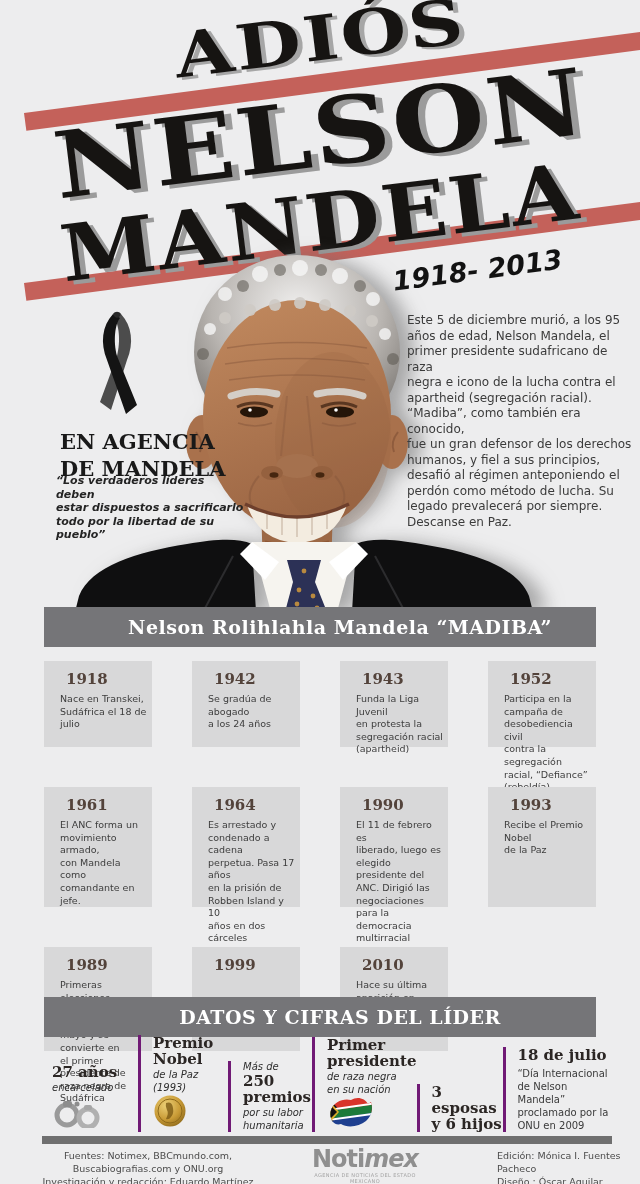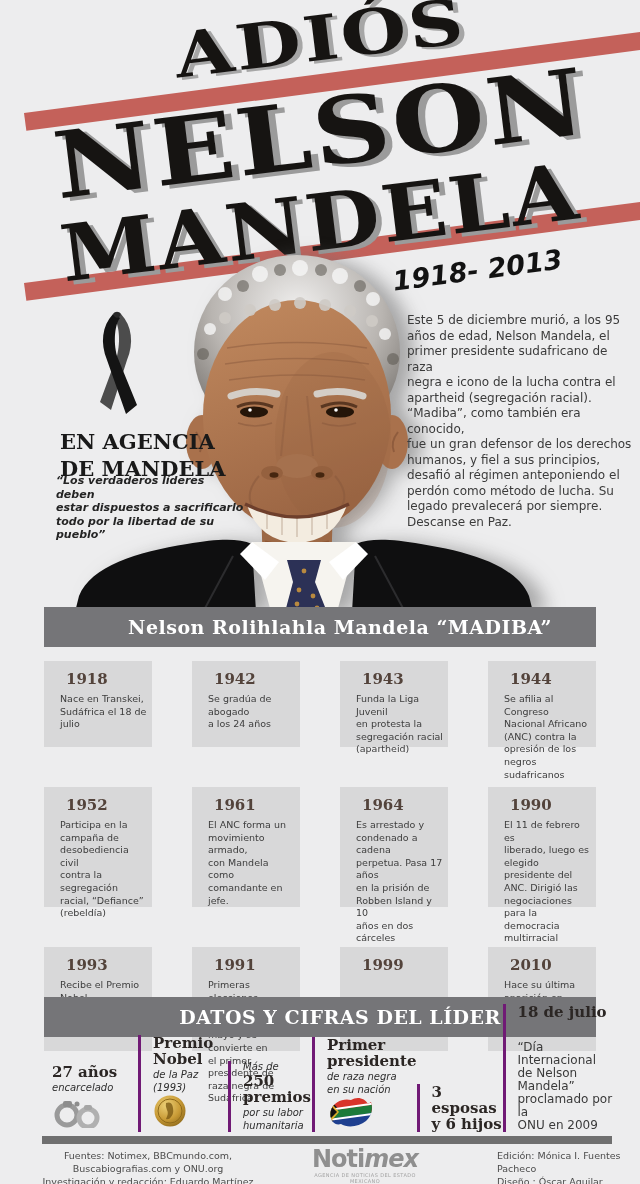--- a/index.html
+++ b/index.html
@@ -77,21 +77,21 @@
   .fact:first-child { padding-left:2px; }
   .fact + .fact { border-left:3px solid #701a75; }
   .f1{flex:0 0 88px;} .f2{flex:0 0 90px;} .f3{flex:0 0 84px;}
   .f4{flex:0 0 96px;} .f5{flex:0 0 86px;} .f6{flex:0 0 112px;}
   .fact-pre  { font-size:10px; font-style:italic; color:#2e2e2e; line-height:12px; white-space:pre-line; }
   .fact-bold {
     font-family:"DejaVu Serif","Liberation Serif",serif; font-weight:bold;
     font-size:15px; line-height:16px; color:#2b2624; white-space:pre-line;
   }
   .fact-sub  { font-size:10px; font-style:italic; color:#2e2e2e; line-height:12.5px; margin-top:2px; white-space:pre-line; }
-  .fact-desc { font-size:12px; color:#3a3a3a; line-height:13px; margin-top:21px; white-space:pre-line; }
+  .fact-desc { font-size:10px; color:#3a3a3a; line-height:13px; margin-top:4px; white-space:pre-line; }
   .fact-icon { margin-top:auto; }
   
   .rule { position:absolute; left:42px; top:1136px; width:570px; height:8px; background:#6f6f6f; }
   .foot-left {
     position:absolute; left:28px; top:1149px; width:240px; text-align:center;
     font-size:9.5px; color:#4c4c4c; line-height:13px;
   }
   .foot-right {
     position:absolute; left:497px; top:1149px; width:135px;
     font-size:9.5px; color:#4c4c4c; line-height:13px;
@@ -279,28 +279,20 @@
 a los 24 años</div>
     </div>
     <div class="tcell">
       <div class="tyear">1943</div>
       <div class="ttext">Funda la Liga Juvenil
 en protesta la
 segregación racial
 (apartheid)</div>
     </div>
     <div class="tcell">
-      <div class="tyear">1944</div>
-      <div class="ttext">Se afilia al Congreso
-Nacional Africano
-(ANC) contra la
-opresión de los negros
-sudafricanos</div>
-    </div>
-    <div class="tcell">
       <div class="tyear">1952</div>
       <div class="ttext">Participa en la
 campaña de
 desobediencia civil
 contra la segregación
 racial, “Defiance”
 (rebeldía)</div>
     </div>
     <div class="tcell">
       <div class="tyear">1961</div>
@@ -328,21 +320,21 @@
 negociaciones para la
 democracia multirracial
 en Sudáfrica</div>
     </div>
     <div class="tcell">
       <div class="tyear">1993</div>
       <div class="ttext">Recibe el Premio Nobel
 de la Paz</div>
     </div>
     <div class="tcell">
-      <div class="tyear">1991</div>
+      <div class="tyear">1989</div>
       <div class="ttext">Primeras elecciones
 multirraciales el 10 de
 mayo y se convierte en
 el primer presidente de
 raza negra de Sudáfrica</div>
     </div>
     <div class="tcell">
       <div class="tyear">1999</div>
     </div>
     <div class="tcell">

